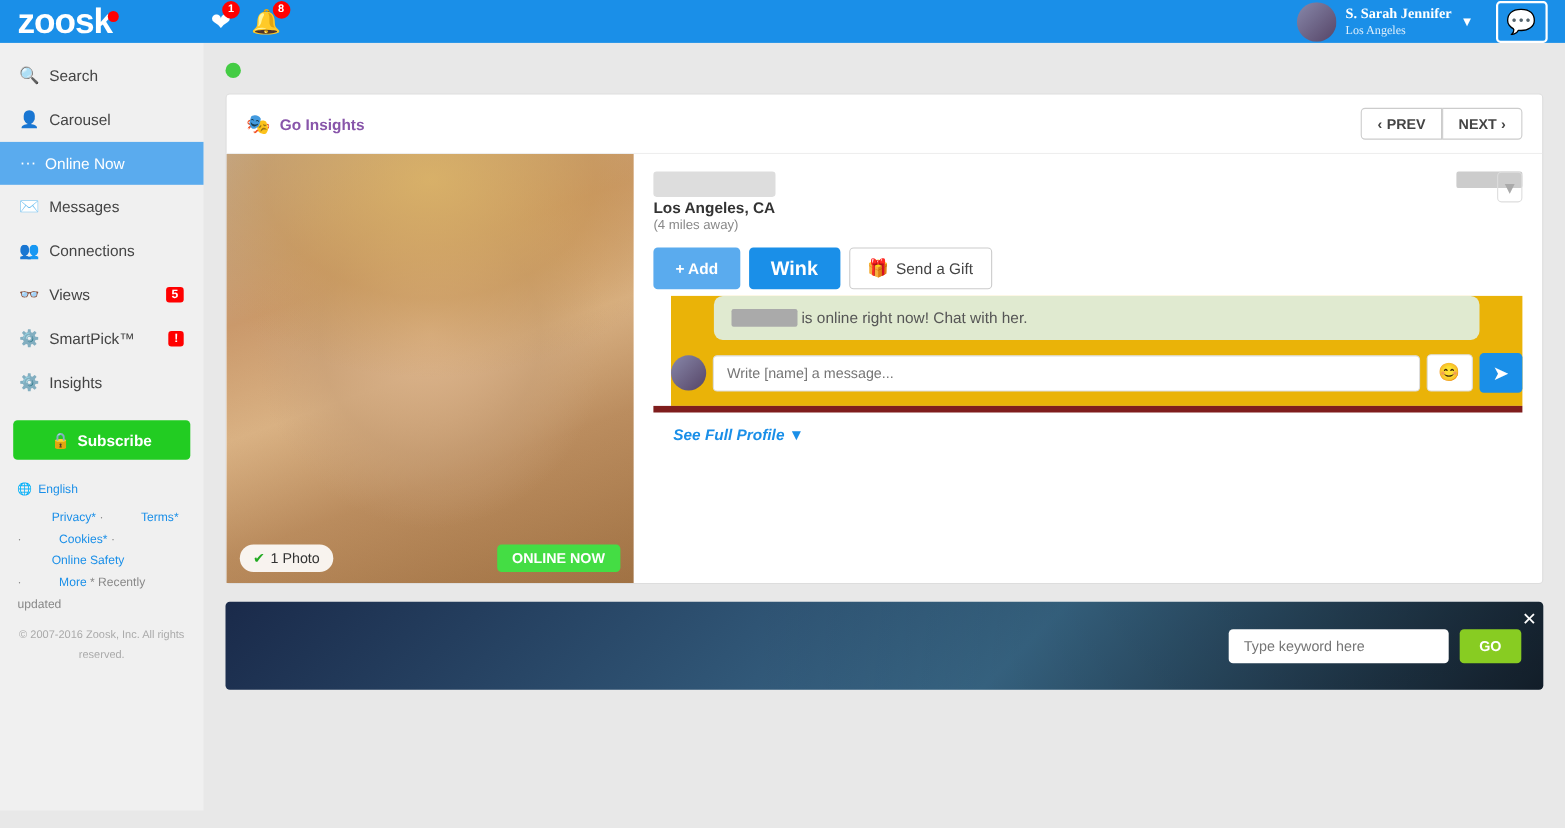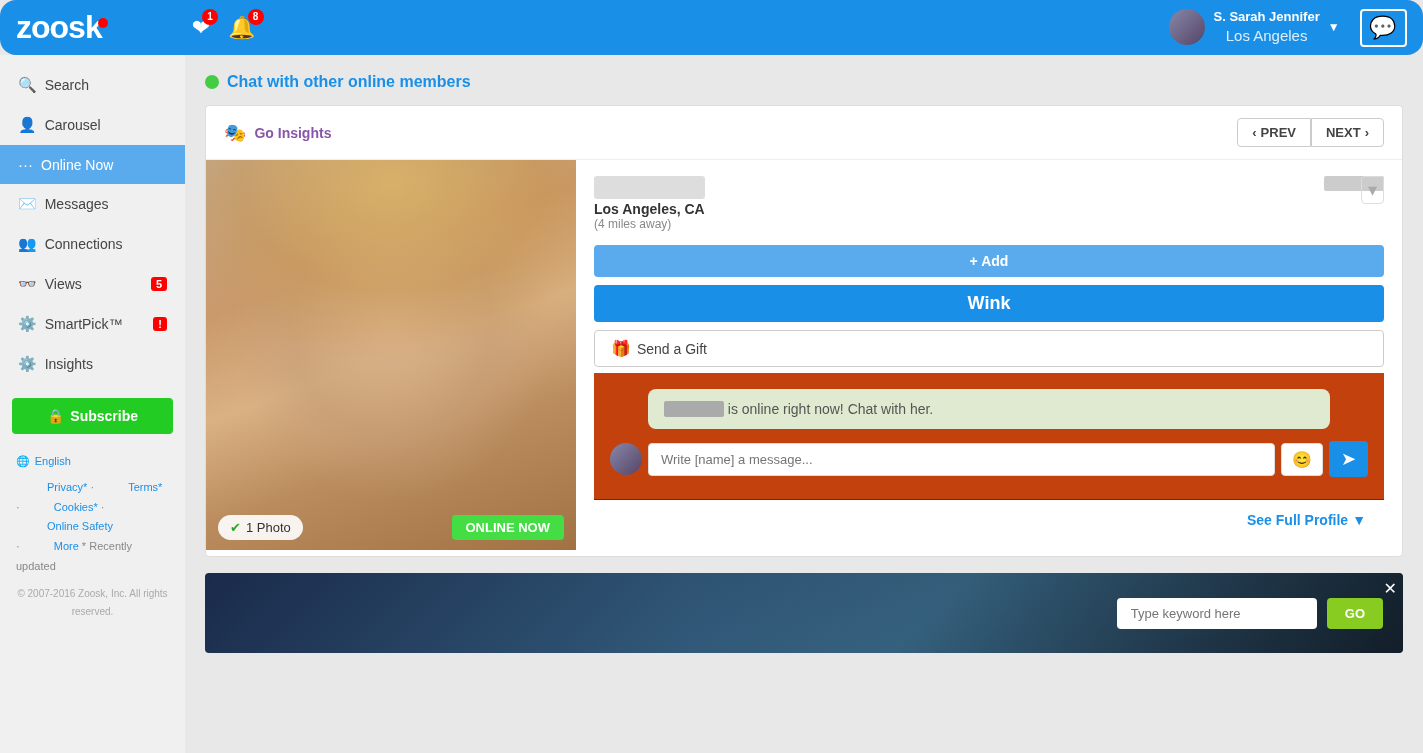--- a/index.html
+++ b/index.html
@@ -1,26 +1,25 @@
 <!DOCTYPE html>
 <html><head>
   <meta charset="utf-8">
   <style>
     * { margin: 0; padding: 0; box-sizing: border-box; }
     body { font-family: Arial, sans-serif; background: #e8e8e8; font-size: 14px; }
 
     
     .header {
       background: #1a8fe8;
-      height: 55px;
+      height: 39px;
       display: flex;
       align-items: center;
       padding: 0 16px;
       position: relative;
-      border-radius: 16px;
     }
     .logo {
       color: white;
       font-size: 32px;
       font-weight: bold;
       letter-spacing: -1px;
       margin-right: 20px;
     }
     .logo span { color: white; }
     .logo-dot {
@@ -71,23 +70,23 @@
     .user-avatar {
       width: 36px; height: 36px;
       border-radius: 50%;
       background: #aaa;
       overflow: hidden;
     }
     .user-avatar-inner {
       width: 100%; height: 100%;
       background: linear-gradient(135deg, #8888aa, #554466);
     }
-    .user-name-block { color: white; font-size: 12px; line-height: 1.3; }
+    .user-name-block { color: white; font-size: 12px; line-height: 1.3; font-family: Liberation Serif, serif; }
     .user-name-top { font-weight: bold; font-size: 13px; }
-    .user-name-sub { font-size: 15px; opacity: 0.85; text-align: center; }
+    .user-name-sub { font-size: 11px; opacity: 0.85; }
     .header-dropdown { color: white; font-size: 12px; cursor: pointer; }
     .header-msg-icon {
       color: white;
       font-size: 22px;
       cursor: pointer;
       margin-left: 8px;
       border: 2px solid white;
       border-radius: 4px;
       padding: 4px 8px;
     }
@@ -349,21 +348,20 @@
       border: 1px solid #ddd;
       border-radius: 4px;
       padding: 2px 6px;
     }
 
     
     .action-buttons {
       display: flex;
       gap: 8px;
       margin-top: 14px;
-      flex-direction: column;
     }
     .btn-add {
       background: #5aabee;
       color: white;
       border: none;
       border-radius: 4px;
       padding: 8px 20px;
       font-size: 14px;
       font-weight: bold;
       cursor: pointer;
@@ -399,24 +397,24 @@
       padding: 8px 0;
       border-top: 1px solid #eee;
       font-size: 14px;
       color: #444;
       font-weight: bold;
     }
     .chatting-dot { width: 10px; height: 10px; background: #44cc44; border-radius: 50%; }
 
     
     .chat-area {
-      background: #c2410c;
+      background: #eab308;
       margin-top: 6px;
-      padding: 16px;
       min-height: 100px;
+      margin-left: 16px;
     }
     .chat-bubble {
       background: #e0ead0;
       border-radius: 8px;
       padding: 12px 16px;
       color: #555;
       font-size: 14px;
       max-width: 90%;
       margin: 0 auto;
     }
@@ -463,22 +461,23 @@
       border-radius: 4px;
       padding: 7px 12px;
       cursor: pointer;
       color: white;
       font-size: 18px;
     }
 
     
     .see-full-profile {
       padding: 12px 18px;
-      text-align: right;
-      border-top: 1px solid #7f1d1d;
+      text-align: left;
+      border-top: 6px solid #7f1d1d;
+      font-style: italic;
     }
     .see-full-link {
       color: #1a8fe8;
       font-size: 14px;
       font-weight: bold;
       cursor: pointer;
       text-decoration: none;
       display: inline-flex;
       align-items: center;
       gap: 4px;
@@ -628,21 +627,20 @@
         <span>* Recently updated</span>
       </div>
       <div class="copyright">© 2007-2016 Zoosk, Inc. All rights reserved.</div>
     </div>
   </nav>
 
   <main class="content">
 
     <div class="section-header">
       <div class="green-dot"></div>
-      <h2 class="section-title">Chat with other online members</h2>
     </div>
 
     <div class="card">
 
       <div class="card-header">
         <div class="go-invisible">
           <span class="mask-icon">🎭</span>
           <span>Go Insights</span>
         </div>
         <div class="nav-buttons">

